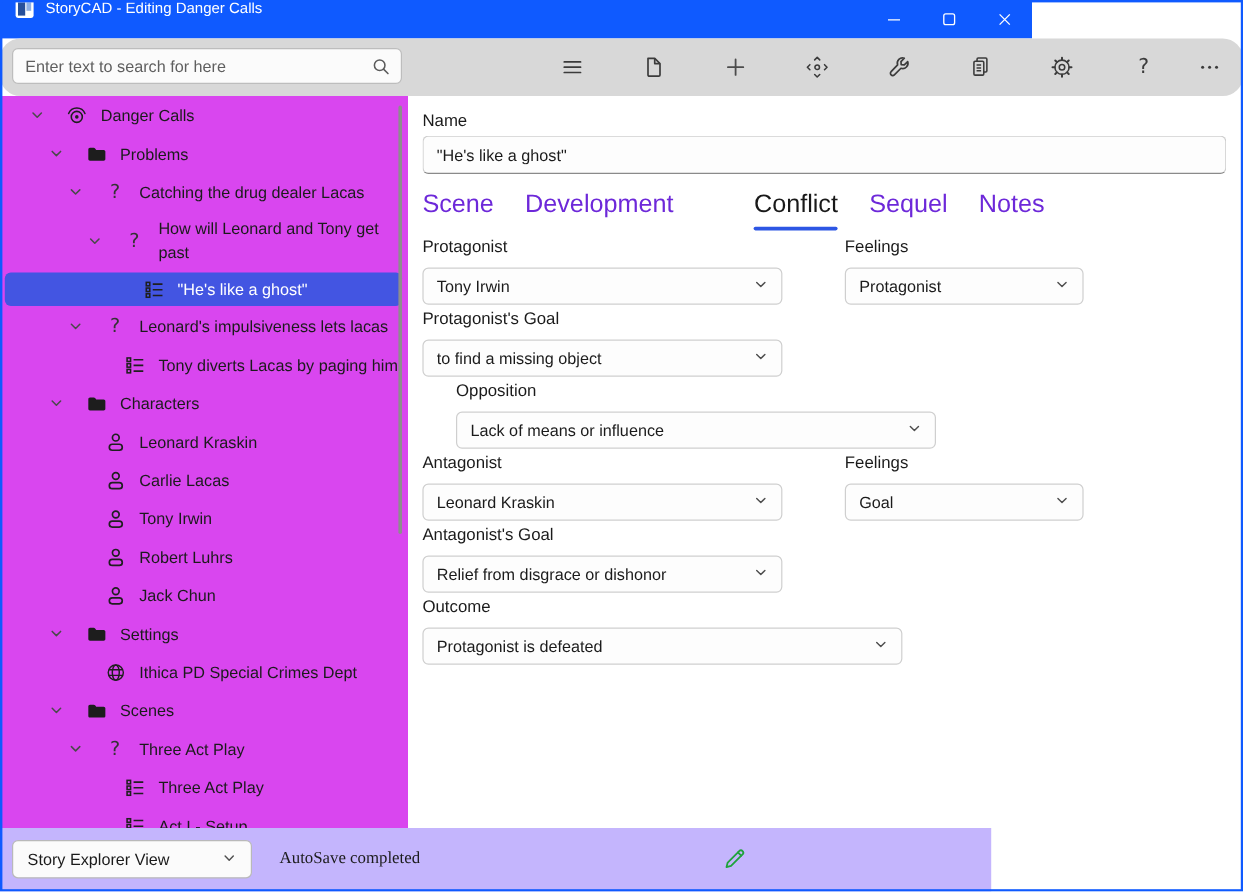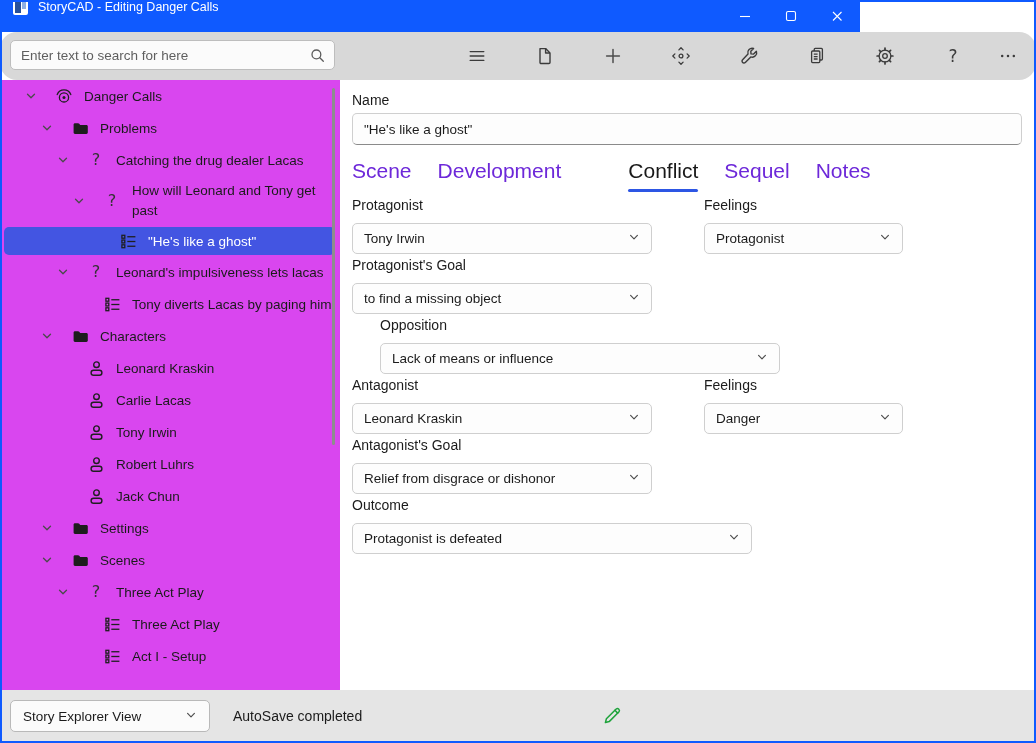--- a/index.html
+++ b/index.html
@@ -50,25 +50,25 @@
   .tab{font-size:21px;color:#6d28d9;position:relative;padding-bottom:8px;line-height:26px;cursor:default;}
   .tab.active{color:#191919;margin-left:41px;}
   .tab.active::after{content:"";position:absolute;left:0;right:0;bottom:0;height:3px;
                      border-radius:2px;background:#2d56e4;}
   .field{position:absolute;}
   .field .lbl{margin-bottom:10px;}
   .combo{height:31px;border:1px solid #cfcfcf;border-radius:5px;background:#fdfdfd;display:flex;
          align-items:center;justify-content:space-between;padding:0 11px;box-sizing:border-box;
          font-size:13.5px;color:#1b1b1b;cursor:default;}
   
-  .statusbar{position:absolute;left:0;top:690px;width:1036px;height:53px;background:#e5e5e5;}
+  .statusbar{position:absolute;left:0;top:690px;width:826px;height:53px;background:#c4b5fd;}
   .viewcombo{position:absolute;left:10px;top:10px;width:200px;height:32px;background:#fbfbfb;
              border:1px solid #b9b9b9;border-radius:5px;display:flex;align-items:center;
              justify-content:space-between;padding:0 12px;box-sizing:border-box;font-size:13.5px;}
-  .status{position:absolute;left:233px;top:0;height:51px;display:flex;align-items:center;font-size:14px;}
+  .status{position:absolute;left:233px;top:0;height:51px;display:flex;align-items:center;font-size:14px;font-family:Liberation Serif, serif;}
   .pencil{position:absolute;left:602px;top:15px;background:transparent;border:none;padding:0;display:flex;}
   
   .winborder{position:absolute;inset:0;border:2px solid #0f5aff;pointer-events:none;z-index:50;}
 </style>
 </head>
 <body>
 
 <div class="win">
 
   <div class="titlebar">
@@ -341,20 +341,32 @@
               <path d="M2.5 4.2 L6 7.7 9.5 4.2"></path>
             </svg>
           </span>
           <span class="ticon">
             <svg width="17" height="17" viewBox="0 0 17 17">
               <path fill="#1d1d1d" d="M1.6 4.6c0-.8.6-1.4 1.4-1.4h3.1c.45 0 .87.2 1.15.55l.95 1.15h6.2c.8 0 1.4.6 1.4 1.4v6.3c0 .8-.6 1.4-1.4 1.4H3c-.8 0-1.4-.6-1.4-1.4z"></path>
             </svg>
           </span>
           <span class="tlabel">Settings</span>
         </div>
+        <div class="row" style="--pl: 56px;">
+          <span class="chev"></span>
+          <span class="ticon">
+            <svg width="17" height="17" viewBox="0 0 17 17" fill="none" stroke="#1f1f1f" stroke-width="1.2">
+              <circle cx="8.5" cy="8.5" r="6.3"></circle>
+              <ellipse cx="8.5" cy="8.5" rx="2.9" ry="6.3"></ellipse>
+              <line x1="2.7" y1="6.2" x2="14.3" y2="6.2"></line>
+              <line x1="2.7" y1="10.8" x2="14.3" y2="10.8"></line>
+            </svg>
+          </span>
+          <span class="tlabel">Ithica PD Special Crimes Dept</span>
+        </div>
         <div class="row" style="--pl: 40px;">
           <span class="chev">
             <svg width="12" height="12" viewBox="0 0 12 12" fill="none" stroke="#4a4a4a" stroke-width="1.3" stroke-linecap="round" stroke-linejoin="round">
               <path d="M2.5 4.2 L6 7.7 9.5 4.2"></path>
             </svg>
           </span>
           <span class="ticon">
             <svg width="17" height="17" viewBox="0 0 17 17">
               <path fill="#1d1d1d" d="M1.6 4.6c0-.8.6-1.4 1.4-1.4h3.1c.45 0 .87.2 1.15.55l.95 1.15h6.2c.8 0 1.4.6 1.4 1.4v6.3c0 .8-.6 1.4-1.4 1.4H3c-.8 0-1.4-.6-1.4-1.4z"></path>
             </svg>
@@ -461,21 +473,21 @@
         <span>Leonard Kraskin</span>
         <span><svg width="12" height="12" viewBox="0 0 12 12" fill="none" stroke="#4f4f4f" stroke-width="1.2" stroke-linecap="round" stroke-linejoin="round">
               <path d="M2.6 4.4 L6 7.8 9.4 4.4"></path>
             </svg></span>
       </div>
     </div>
 
     <div class="field" style="left:364px;top:297px;width:199px;">
       <div class="lbl">Feelings</div>
       <div class="combo">
-        <span>Danger</span>
+        <span>Goal</span>
         <span><svg width="12" height="12" viewBox="0 0 12 12" fill="none" stroke="#4f4f4f" stroke-width="1.2" stroke-linecap="round" stroke-linejoin="round">
               <path d="M2.6 4.4 L6 7.8 9.4 4.4"></path>
             </svg></span>
       </div>
     </div>
 
     <div class="field" style="left:12px;top:357px;width:300px;">
       <div class="lbl">Antagonist's Goal</div>
       <div class="combo">
         <span>Relief from disgrace or dishonor</span>

